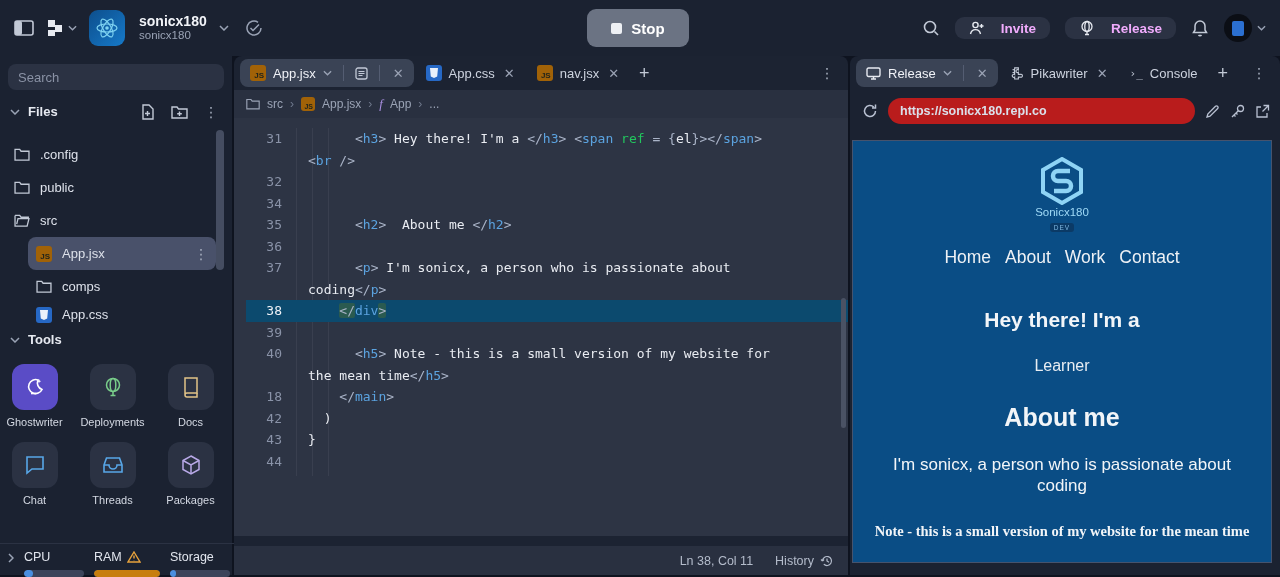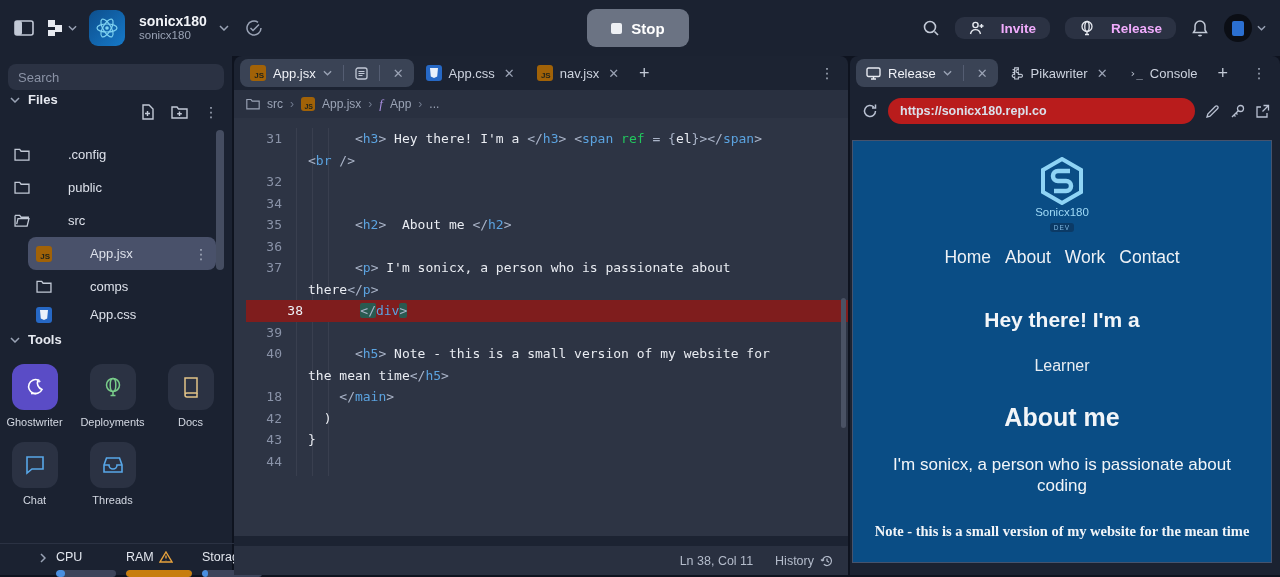--- a/index.html
+++ b/index.html
@@ -28,32 +28,32 @@
   
   #sidebar { position:relative; width:232px; background:#1b2231; flex:none; }
   #search-box { position:absolute; left:8px; top:8px; width:216px; height:26px; background:#2b3243; border:none; border-radius:8px; color:#e7eaf1; font-size:13px; padding:0 10px; font-family:inherit; }
   #search-box::placeholder { color:#8a92a5; }
   .sect-head { position:absolute; left:10px; display:flex; align-items:center; gap:8px; font-weight:bold; font-size:13px; color:#e7eaf1; }
   .sect-icons { position:absolute; display:flex; align-items:center; gap:16px; }
   .filelist { position:absolute; left:6px; top:50px; width:210px; }
   .frow { display:flex; align-items:center; gap:10px; height:33px; padding:0 8px; border-radius:8px; color:#dde1ea; cursor:pointer; }
   .frow.child { margin-left:22px; }
   .frow.sel { background:#49516a; }
-  .frow .grow { flex:1;margin-left:28px; }
+  .frow .grow { flex:1; }
   .badge { width:16px; height:16px; border-radius:3px; font-size:8px; font-weight:bold; display:flex; align-items:flex-end; justify-content:flex-end; padding:1px 2px; }
   .badge.js { background:#a16207; color:#23251a; }
   .badge.css { background:#2668c5; color:#fff; align-items:center; justify-content:center; font-size:9px; }
   .kebab { color:#aab2c2; font-size:14px; letter-spacing:0; line-height:1; }
   .vscroll { position:absolute; width:8px; border-radius:4px; background:#454d61; }
   .toolgrid { position:absolute; left:10px; top:308px; width:212px; display:flex; flex-wrap:wrap; column-gap:29px; row-gap:14px; }
   .tool { width:49px; display:flex; flex-direction:column; align-items:center; gap:6px; cursor:pointer; }
   .tile { width:46px; height:46px; border-radius:12px; background:#2b3243; display:flex; align-items:center; justify-content:center; }
   .tile.gw { background:#5a4cc6; }
   .tool .lbl { font-size:11px; color:#d4d9e3; white-space:nowrap; }
-  #res-row { position:absolute; left:0; top:487px; width:272px; border-top:1px solid #2b3243; padding:6px 10px 0 8px; display:flex; gap:10px; align-items:flex-start;justify-content:flex-end; }
+  #res-row { position:absolute; left:0; top:487px; width:272px; border-top:1px solid #2b3243; padding:6px 10px 0 8px; display:flex; gap:10px; align-items:flex-start; }
   .res { width:60px; }
   .res .rl { font-size:12.5px; color:#e2e6ee; display:flex; align-items:center; gap:5px; }
   .track { margin-top:6px; height:7px; border-radius:4px; background:#3c445a; overflow:hidden; }
   .fill { height:100%; border-radius:4px; background:#4a8fe0; }
   .fill.orange { background:#c77e0e; }
 
   
   #editor { position:relative; flex:1; background:#1c2332; border-radius:8px 8px 0 0; overflow:hidden; }
   .tabstrip { height:34px; display:flex; align-items:center; padding:3px 6px 3px 6px; gap:2px; }
   .tab { display:flex; align-items:center; gap:7px; height:28px; padding:0 10px; border-radius:8px; color:#cdd3df; font-size:13px; cursor:pointer; }
@@ -61,21 +61,21 @@
   .tab .x { color:#9aa2b4; font-size:13px; margin-left:2px; }
   .tdiv { width:1px; height:16px; background:#545d72; margin:0 4px; }
   .plus { color:#c2c9d6; font-size:18px; padding:0 8px; cursor:pointer; }
   .strip-kebab { margin-left:auto; padding:0 8px; cursor:pointer; }
   #breadcrumb { height:28px; background:#293040; display:flex; align-items:center; gap:7px; padding:0 12px; font-size:12px; color:#9aa3b5; }
   #breadcrumb .sep { color:#6f788c; }
   #breadcrumb .fsym { color:#a98fe0; font-style:italic; font-family:"Liberation Serif",serif; font-size:13px; }
   #code-area { position:relative; height:418px; background:#2d3444; padding-top:10px; overflow:hidden; }
   .guide { position:absolute; top:10px; bottom:60px; width:1px; background:rgba(255,255,255,0.06); }
   .cl { display:flex; height:21.5px; line-height:21.5px; font-family:"DejaVu Sans Mono",monospace; font-size:13px; white-space:pre; position:relative;margin-left:12px; }
-  .cl.active { background:#7f1d1d;padding-left:21px; }
+  .cl.active { background:#0c4a6e; }
   .gut { width:36px; text-align:right; color:#8a93a8; flex:none; }
   .cl.active .gut { color:#eef1f6; }
   .foldch { position:absolute; left:44px; color:#8a93a8; }
   .ct { padding-left:26px; }
   .tk-pl { color:#e9ecf2; }
   .tk-pun { color:#aab4c8; }
   .tk-tag { color:#5ba3e0; }
   .tk-attr { color:#22c55e; }
   .tk-str { color:#e0a065; }
   .hl { background:#2a5a50; border-radius:2px; }
@@ -195,21 +195,21 @@
         </svg>
     </span>
   </div>
 </div>
 
 <div id="main">
 
   <div id="sidebar">
     <input id="search-box" placeholder="Search" style="">
 
-    <div class="sect-head" style="top:36px">
+    <div class="sect-head" style="top:48px">
       <svg width="10" height="6" viewBox="0 0 10 6">
           <path d="M1 1l4 4 4-4" stroke="#9aa3b5" fill="none" stroke-width="1.5"></path>
         </svg>
       <span>Files</span>
     </div>
     <div class="sect-icons" style="top:48px; right:14px">
       <span class="ico">
         <svg width="15" height="16" viewBox="0 0 15 16">
             <path d="M3 1h6l4 4v10H3z" stroke="#c2c9d6" fill="none" stroke-width="1.4"></path>
             <path d="M7.5 7v5M5 9.5h5" stroke="#c2c9d6" stroke-width="1.4"></path>
@@ -319,20 +319,29 @@
         <span class="lbl">Chat</span>
       </div>
       <div class="tool">
         <span class="tile">
           <svg width="22" height="20" viewBox="0 0 22 20">
               <path d="M2 10l2.5-7h13L20 10v7H2z" stroke="#58a7e8" fill="none" stroke-width="1.6"></path>
               <path d="M2 10h5a4 4 0 0 0 8 0h5" stroke="#58a7e8" fill="none" stroke-width="1.6"></path>
             </svg>
         </span>
         <span class="lbl">Threads</span>
+      </div>
+      <div class="tool">
+        <span class="tile">
+          <svg width="22" height="22" viewBox="0 0 22 22">
+              <path d="M11 2l8 4.5v9L11 20l-8-4.5v-9z" stroke="#b9a9e8" fill="none" stroke-width="1.5"></path>
+              <path d="M3 6.5l8 4.5 8-4.5M11 11v9" stroke="#b9a9e8" fill="none" stroke-width="1.5"></path>
+            </svg>
+        </span>
+        <span class="lbl">Packages</span>
       </div>
     </div>
 
     <div id="res-row">
       <span class="ico" style="margin-top:3px">
         <svg width="6" height="10" viewBox="0 0 6 10">
             <path d="M1 1l4 4-4 4" stroke="#9aa3b5" fill="none" stroke-width="1.5"></path>
           </svg>
       </span>
       <div class="res">
@@ -427,21 +436,21 @@
       <div class="guide" style="left:78px"></div>
       <div class="guide" style="left:94px"></div>
       <div>
           <div class="cl"><span class="gut">31</span><span class="ct"><span class="tk-pl">      </span><span class="tk-pun">&lt;</span><span class="tk-tag">h3</span><span class="tk-pun">&gt; </span><span class="tk-pl">Hey there! I'm a </span><span class="tk-pun">&lt;/</span><span class="tk-tag">h3</span><span class="tk-pun">&gt; &lt;</span><span class="tk-tag">span</span><span class="tk-attr"> ref</span><span class="tk-pun"> = {</span><span class="tk-pl">el</span><span class="tk-pun">}&gt;&lt;/</span><span class="tk-tag">span</span><span class="tk-pun">&gt;</span></span></div>
           <div class="cl"><span class="gut"></span><span class="ct"><span class="tk-pun">&lt;</span><span class="tk-tag">br</span><span class="tk-pun"> /&gt;</span></span></div>
           <div class="cl"><span class="gut">32</span><span class="ct"></span></div>
           <div class="cl"><span class="gut">34</span><span class="ct"></span></div>
           <div class="cl"><span class="gut">35</span><span class="ct"><span class="tk-pl">      </span><span class="tk-pun">&lt;</span><span class="tk-tag">h2</span><span class="tk-pun">&gt;</span><span class="tk-pl">  About me </span><span class="tk-pun">&lt;/</span><span class="tk-tag">h2</span><span class="tk-pun">&gt;</span></span></div>
           <div class="cl"><span class="gut">36</span><span class="ct"></span></div>
           <div class="cl"><span class="gut">37</span><span class="ct"><span class="tk-pl">      </span><span class="tk-pun">&lt;</span><span class="tk-tag">p</span><span class="tk-pun">&gt; </span><span class="tk-pl">I'm sonicx, a person who is passionate about</span></span></div>
-          <div class="cl"><span class="gut"></span><span class="ct"><span class="tk-pl">there</span><span class="tk-pun">&lt;/</span><span class="tk-tag">p</span><span class="tk-pun">&gt;</span></span></div>
+          <div class="cl"><span class="gut"></span><span class="ct"><span class="tk-pl">coding</span><span class="tk-pun">&lt;/</span><span class="tk-tag">p</span><span class="tk-pun">&gt;</span></span></div>
           <div class="cl active"><span class="gut">38</span><span class="ct"><span class="tk-pl">    </span><span class="tk-pun hl">&lt;/</span><span class="tk-tag">div</span><span class="tk-pun hl">&gt;</span></span></div>
           <div class="cl"><span class="gut">39</span><span class="ct"></span></div>
           <div class="cl"><span class="gut">40</span><span class="ct"><span class="tk-pl">      </span><span class="tk-pun">&lt;</span><span class="tk-tag">h5</span><span class="tk-pun">&gt; </span><span class="tk-pl">Note - this is a small version of my website for</span></span></div>
           <div class="cl"><span class="gut"></span><span class="ct"><span class="tk-pl">the mean time</span><span class="tk-pun">&lt;/</span><span class="tk-tag">h5</span><span class="tk-pun">&gt;</span></span></div>
           <div class="cl"><span class="gut">18</span><span class="ct"><span class="tk-pl">    </span><span class="tk-pun">&lt;/</span><span class="tk-tag">main</span><span class="tk-pun">&gt;</span></span></div>
           <div class="cl"><span class="gut">42</span><span class="ct"><span class="tk-pl">  )</span></span></div>
           <div class="cl"><span class="gut">43</span><span class="ct"><span class="tk-pl">}</span></span></div>
           <div class="cl"><span class="gut">44</span><span class="ct"></span></div>
         </div>
       <div id="ed-scroll"></div>

